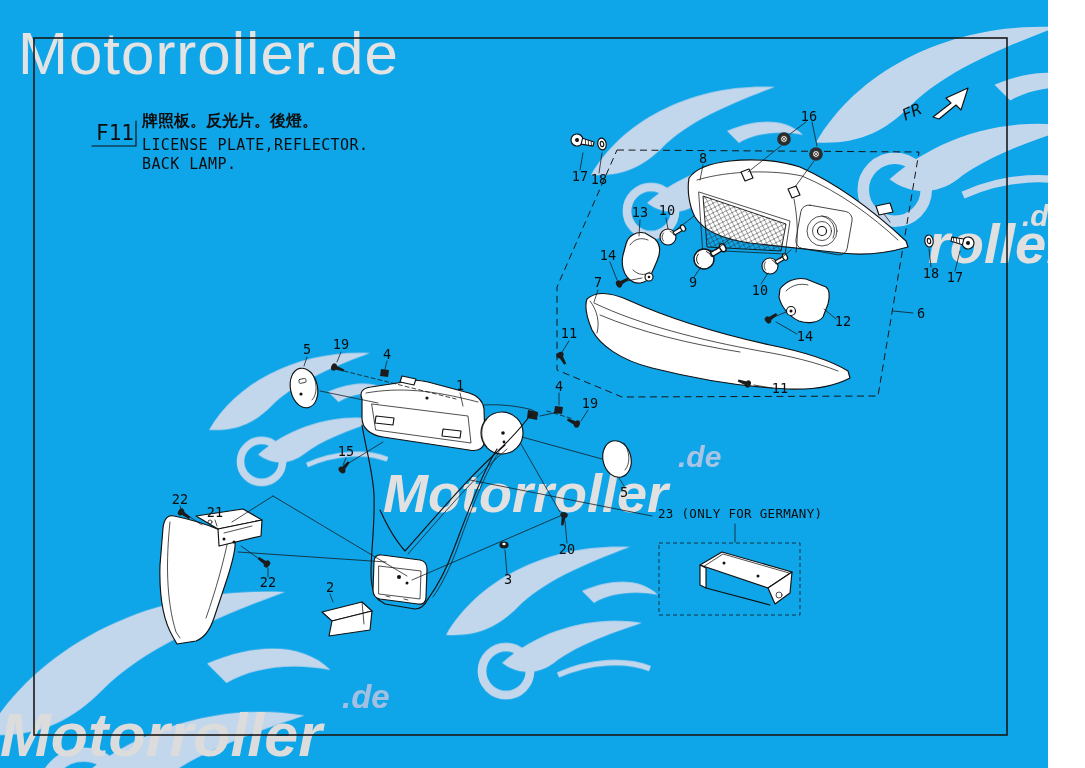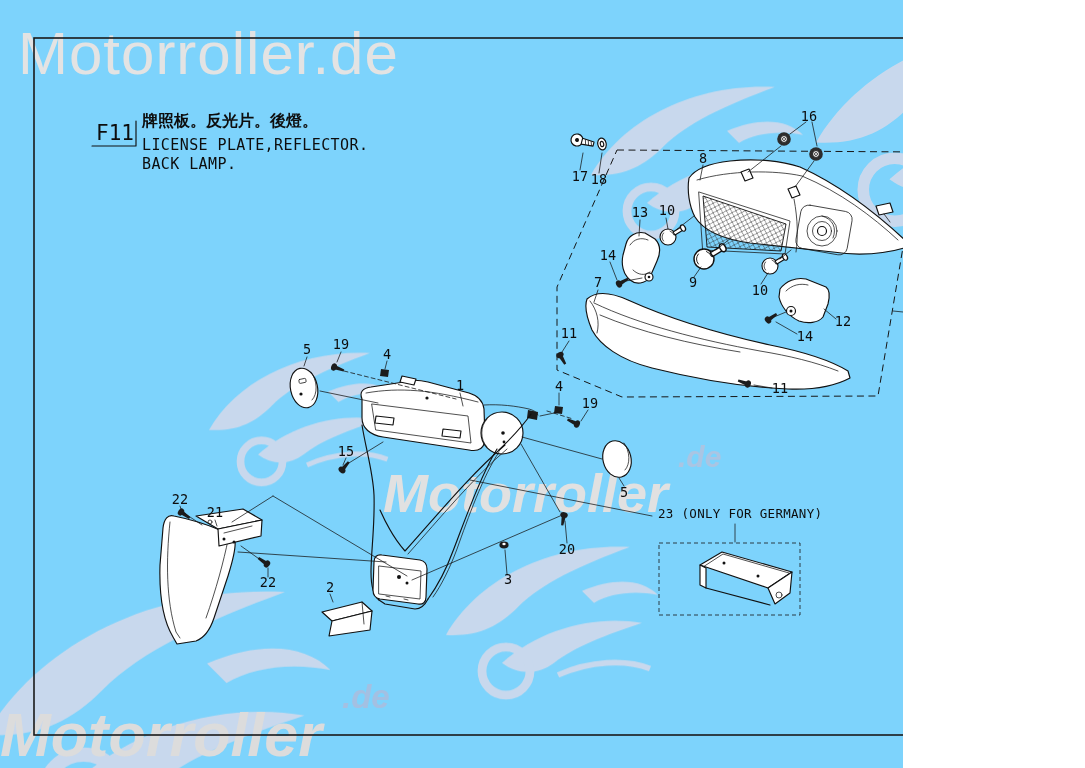--- a/index.html
+++ b/index.html
@@ -1,16 +1,16 @@
 <!DOCTYPE html>
 <html><head>
 <meta charset="utf-8">
 <style>
   html,body{margin:0;padding:0;background:#fff;}
-  .page{position:relative;width:903px;height:768px;background:#7dd3fc;overflow:hidden;
+  .page{position:relative;width:1048px;height:768px;background:#0ea5e9;overflow:hidden;
         font-family:"DejaVu Sans Mono","Liberation Mono",monospace;}
   svg{display:block}
   .ln   {fill:none;stroke:#111;stroke-width:1.15;stroke-linecap:round;stroke-linejoin:round;}
   .lnw  {fill:#fff;stroke:#111;stroke-width:1.15;stroke-linejoin:round;}
   .thin {fill:none;stroke:#161616;stroke-width:0.75;stroke-linecap:round;}
   .dashB{fill:none;stroke:#161616;stroke-width:1;stroke-dasharray:7 4.5;}
   .dashS{fill:none;stroke:#161616;stroke-width:0.8;stroke-dasharray:4 3;}
   .pl   {font:13.5px "DejaVu Sans Mono",monospace;fill:#0d0d0d;text-anchor:middle;}
   .code {font:21px "DejaVu Sans Mono",monospace;fill:#0d0d0d;}
   .zh   {font:bold 16px "DejaVu Sans","Liberation Sans",sans-serif;fill:#0d0d0d;}

